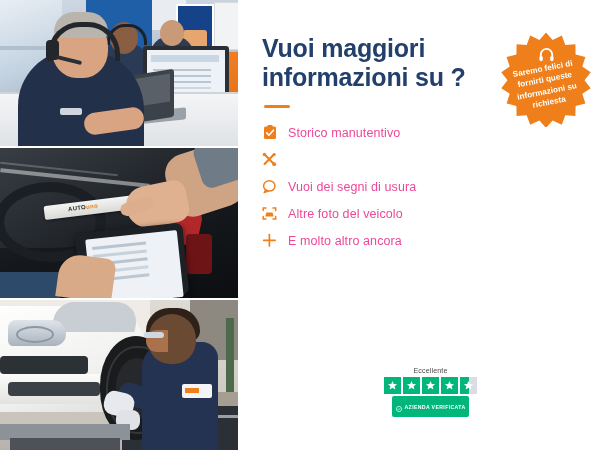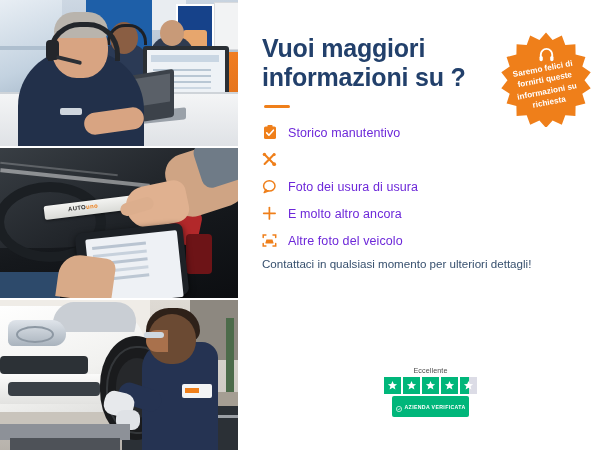--- a/index.html
+++ b/index.html
@@ -118,21 +118,21 @@
   .p3 .bench{position:absolute;left:118px;bottom:44px;width:120px;height:14px;background:#a59e93;}
 
   
   .content{position:relative;flex:1 1 auto;height:450px;background:#fff;padding:34px 24px 3px 24px;box-sizing:border-box;}
   .headline{margin:0;color:#22406b;font-size:25px;line-height:1.16;font-weight:bold;letter-spacing:-.2px;max-width:215px;}
   .rule{width:26px;height:3px;background:#ef7f1a;margin:13px 0 12px 2px;border-radius:2px;}
 
   .list{list-style:none;margin:0;padding:0;}
   .li{display:flex;align-items:center;gap:11px;height:25px;margin-bottom:2px;}
   .ico{width:15px;height:15px;flex:0 0 15px;display:flex;align-items:center;justify-content:center;color:#ef7f1a;}
-  .li span.txt{color:#6d28d9;font-size:12.5px;letter-spacing:.1px;white-space:nowrap;}
+  .li span.txt{color:#ec4899;font-size:12.5px;letter-spacing:.1px;white-space:nowrap;}
 
   .phone{margin:16px 0 7px 0;color:#22406b;font-size:14.5px;font-weight:bold;letter-spacing:-.1px;}
   .sub{color:#37506e;font-size:11.6px;line-height:1.5;margin:0;max-width:290px;}
 
   
   .rosette{position:absolute;right:6px;top:31px;width:96px;height:96px;}
   .rosette .txtwrap{position:absolute;left:0;top:0;width:96px;height:96px;display:flex;
     align-items:center;justify-content:center;}
   .rosette .rtext{transform:rotate(-11deg);text-align:center;color:#fff;font-size:8.1px;font-weight:bold;
     line-height:1.42;width:74px;margin-top:13px;letter-spacing:.05px;}
@@ -280,54 +280,54 @@
         </span>
       </li>
 
       <li class="li">
         <span class="ico">
           <svg width="15" height="15" viewBox="0 0 15 15">
             <ellipse cx="7.3" cy="6.9" rx="5.7" ry="5.2" fill="none" stroke="#ef7f1a" stroke-width="1.5"></ellipse>
             <path d="M3.9 10.6 L2.2 13.6 L6.1 12.1" fill="none" stroke="#ef7f1a" stroke-width="1.5" stroke-linecap="round" stroke-linejoin="round"></path>
           </svg>
         </span>
-        <span class="txt">Foto dei usura di usura</span>
-      </li>
-
-      <li class="li">
-        <span class="ico">
-          <svg width="15" height="15" viewBox="0 0 15 15">
-            <g stroke="#ef7f1a" stroke-width="1.7" stroke-linecap="round">
-              <path d="M7.4 1.6 V13"></path>
-                <path d="M1.7 7.3 H13.1"></path>
-            </g>
-          </svg>
-        </span>
-        <span class="txt">E molto altro ancora</span>
+        <span class="txt">Vuoi dei segni di usura</span>
       </li>
 
       <li class="li">
         <span class="ico">
           <svg width="15" height="15" viewBox="0 0 15 15">
             <g stroke="#ef7f1a" stroke-width="1.5" fill="none" stroke-linecap="round">
               <path d="M1.2 4.4 V1.9 H3.9"></path>
                 <path d="M11 1.9 H13.7 V4.4"></path>
               <path d="M13.7 10.4 V13 H11"></path>
                 <path d="M3.9 13 H1.2 V10.4"></path>
             </g>
             <path d="M3.6 9.3 L4.4 6.6 H10.5 L11.3 9.3 Z" fill="#ef7f1a"></path>
             <rect x="3.4" y="9.1" width="8.1" height="1.5" rx=".6" fill="#ef7f1a"></rect>
           </svg>
         </span>
         <span class="txt">Altre foto del veicolo</span>
       </li>
+
+      <li class="li">
+        <span class="ico">
+          <svg width="15" height="15" viewBox="0 0 15 15">
+            <g stroke="#ef7f1a" stroke-width="1.7" stroke-linecap="round">
+              <path d="M7.4 1.6 V13"></path>
+                <path d="M1.7 7.3 H13.1"></path>
+            </g>
+          </svg>
+        </span>
+        <span class="txt">E molto altro ancora</span>
+      </li>
     </ul>
 
     <p class="sub">
-      <span>Contattaci in qualsiasi momento per ulteriori dettagli!</span><br>
+      <br>
     </p>
 
     <div class="rosette">
       <svg width="96" height="96" viewBox="0 0 96 96" style="position:absolute;left:0;top:0;">
         <path fill="#ef7f1a" d="M48 1.5 l6.6 7.4 9.2-4.3 3.5 9.5 10.1-.8 .2 10.1 9.8 2.6 -3.1 9.6 8.4 5.6 -6.2 8 6.2 8 -8.4 5.6 3.1 9.6 -9.8 2.6 -.2 10.1 -10.1-.8 -3.5 9.5 -9.2-4.3 -6.6 7.4 -6.6-7.4 -9.2 4.3 -3.5-9.5 -10.1 .8 -.2-10.1 -9.8-2.6 3.1-9.6 -8.4-5.6 6.2-8 -6.2-8 8.4-5.6 -3.1-9.6 9.8-2.6 .2-10.1 10.1 .8 3.5-9.5 9.2 4.3 Z"></path>
       </svg>
       <span class="hs">
         <svg width="17" height="17" viewBox="0 0 17 17">
           <path d="M2.8 11.4 V8.6 a5.7 5.7 0 0 1 11.4 0 v2.8" fill="none" stroke="#ffffff" stroke-width="1.9" stroke-linecap="round"></path>
           <rect x="1.5" y="9.9" width="3.3" height="5.3" rx="1.6" fill="#ffffff"></rect>

